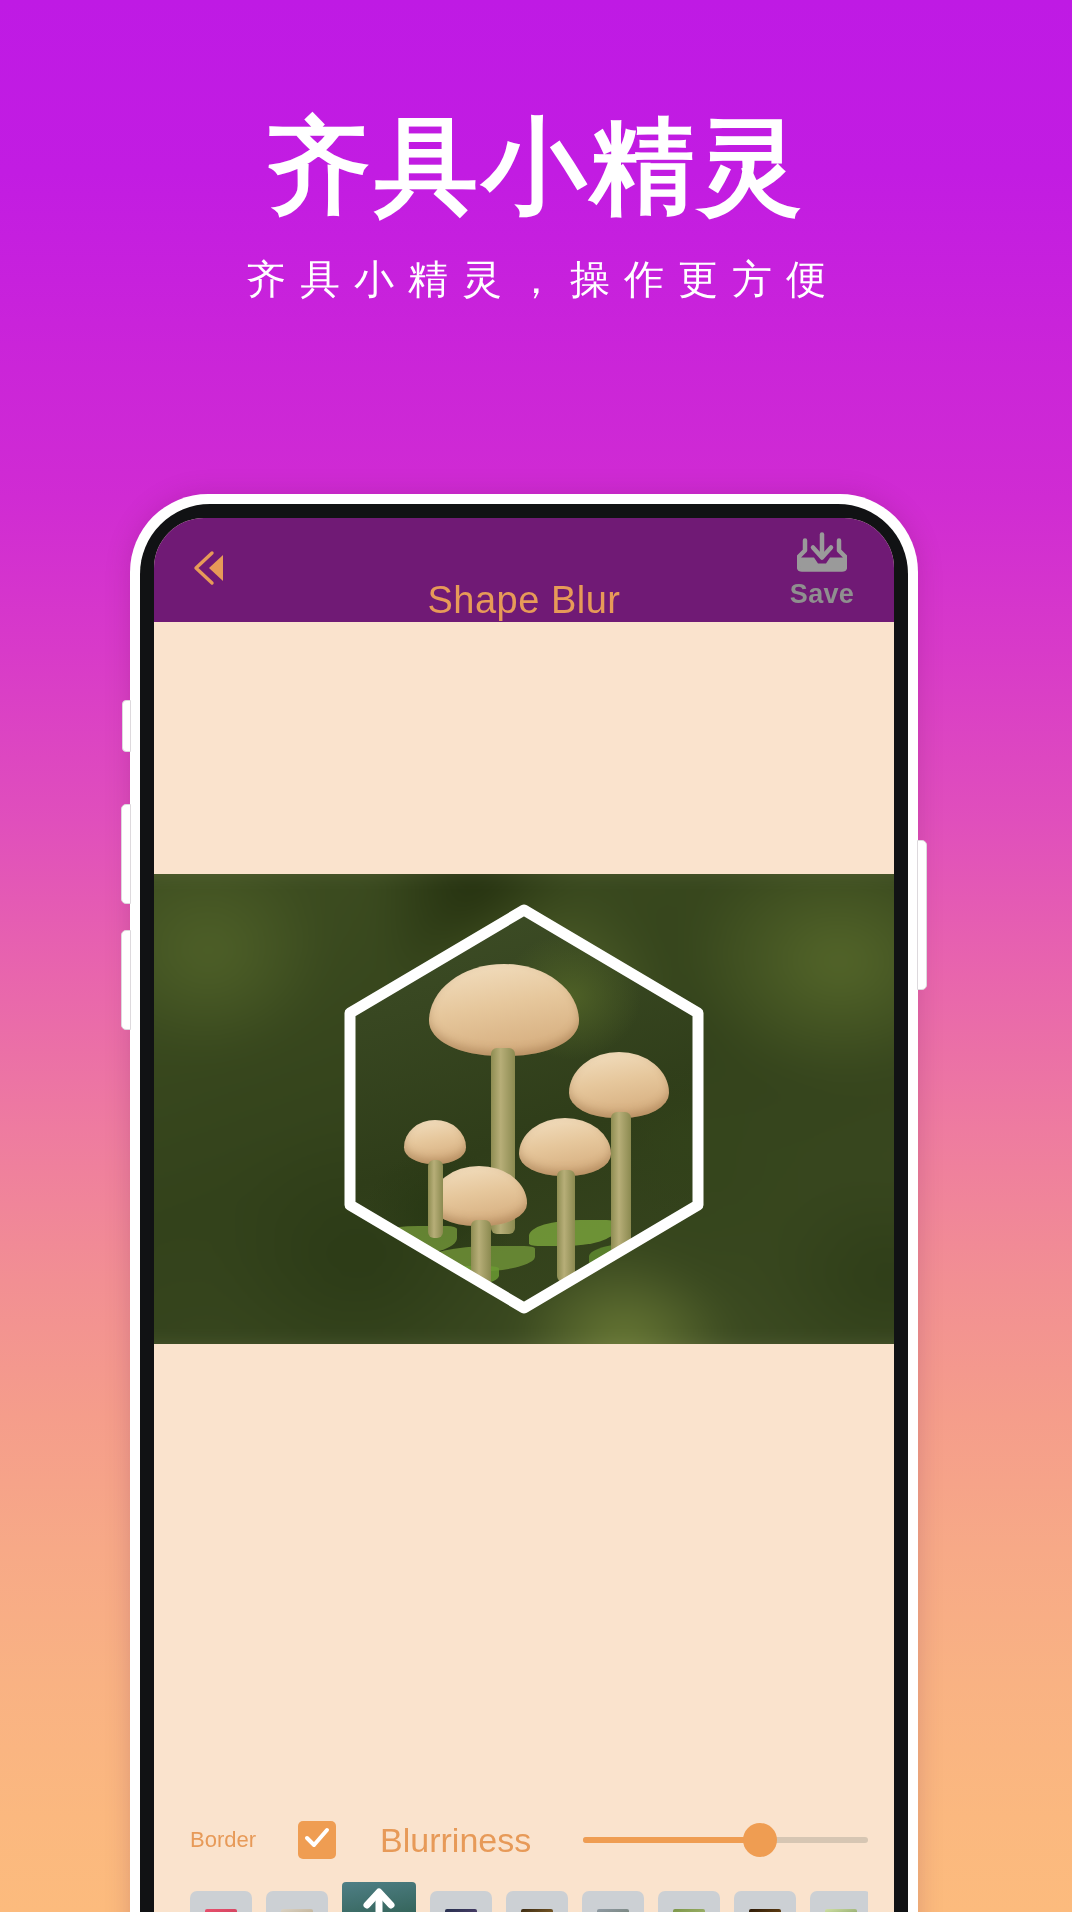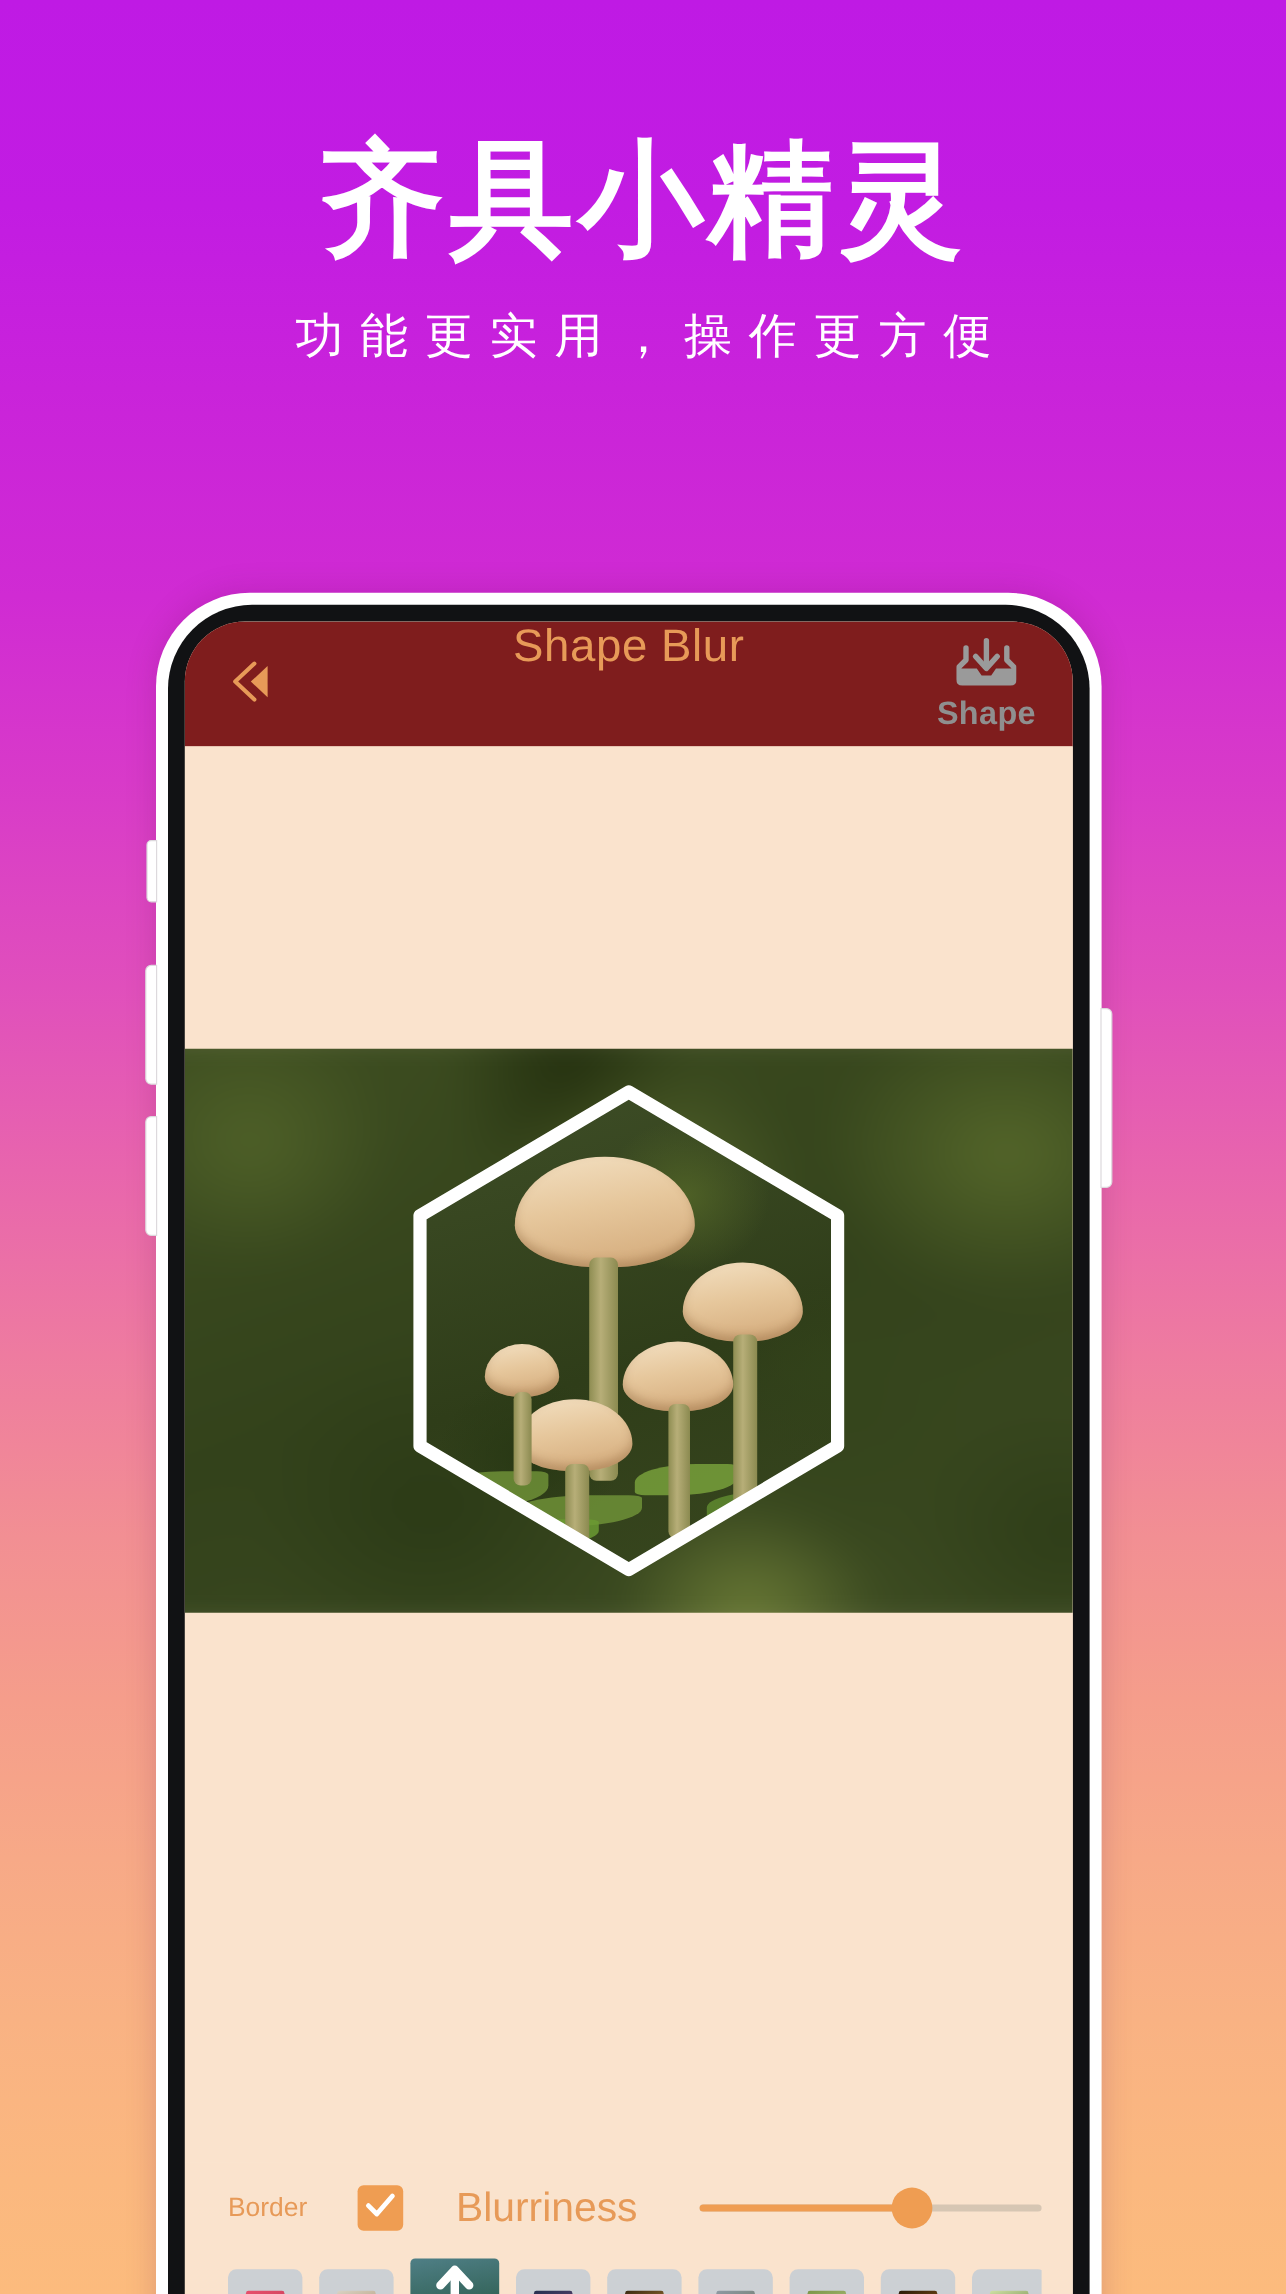--- a/index.html
+++ b/index.html
@@ -96,23 +96,23 @@
   }
   .btn-silent { left: -8px; top: 206px;  width: 9px; height: 52px;  border-radius: 4px 0 0 4px; }
   .btn-volup  { left: -9px; top: 310px;  width: 10px; height: 100px; border-radius: 5px 0 0 5px; }
   .btn-voldn  { left: -9px; top: 436px;  width: 10px; height: 100px; border-radius: 5px 0 0 5px; }
   .btn-power  { right: -9px; top: 346px; width: 10px; height: 150px; border-radius: 0 5px 5px 0; }
 
   
   .app-header {
     position: relative;
     height: 104px;
-    background: #7f1d1d;
-    display: flex;
-    align-items: flex-start;
+    background: #701a75;
+    display: flex;
+    align-items: flex-end;
     justify-content: center;
   }
   .back-btn {
     position: absolute;
     left: 22px;
     top: 50%;
     transform: translateY(-50%);
     width: 62px;
     height: 62px;
     display: flex;
@@ -346,21 +346,21 @@
   .t8 { background-image: linear-gradient(160deg,#2b1a08 0%,#a46a1e 50%,#21140a 100%); }
   .t9 { background-image: linear-gradient(160deg,#cfe0a4 0%,#4c6b2d 55%,#1f2f12 100%); }
 </style>
 </head>
 <body>
 
 <div id="page">
 
   <div class="hero">
     <div class="hero-title">齐具小精灵</div>
-    <div class="hero-sub">功能更实用，操作更方便</div>
+    <div class="hero-sub">齐具小精灵，操作更方便</div>
   </div>
 
   <div id="phone">
     <div class="phone-outer"></div>
     <div class="phone-bezel"></div>
 
     <div class="btn-side btn-silent"></div>
     <div class="btn-side btn-volup"></div>
     <div class="btn-side btn-voldn"></div>
     <div class="btn-side btn-power"></div>
@@ -382,21 +382,21 @@
 
         <div class="save-btn">
           <span>
             <svg width="50" height="42" viewBox="0 0 50 42">
               <path d="M25 4 L25 24" stroke="#9a9a9a" stroke-width="4.5" stroke-linecap="round" fill="none"></path>
               <path d="M16 17 L25 27 L34 17" fill="none" stroke="#9a9a9a" stroke-width="4.5" stroke-linecap="round" stroke-linejoin="round"></path>
               <path d="M8 10 L8 20 L2 26 L2 36 Q2 39 5 39 L45 39 Q48 39 48 36 L48 26 L42 20 L42 10" fill="none" stroke="#9a9a9a" stroke-width="4.5" stroke-linejoin="round" stroke-linecap="round"></path>
               <path d="M3 27 L17 27 L21 33 L29 33 L33 27 L47 27 L47 36 Q47 38 45 38 L5 38 Q3 38 3 36 Z" fill="#9a9a9a"></path>
             </svg>
           </span>
-          <span class="save-label">Shape</span>
+          <span class="save-label">Save</span>
         </div>
       </div>
 
       <div class="canvas-area">
         <div class="photo-band">
 
           <div class="photo-blur"></div>
 
           <div class="hex-window">
             <div class="hex-clip">

